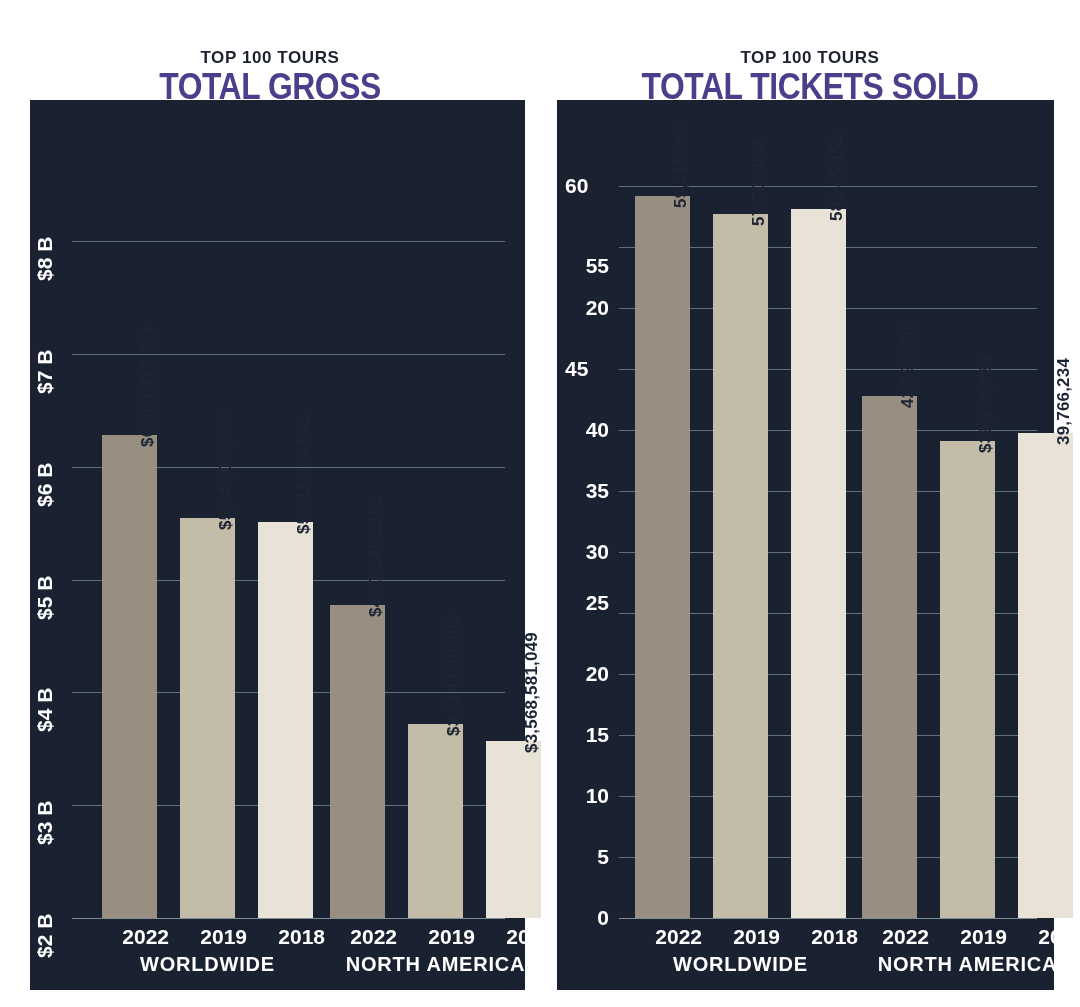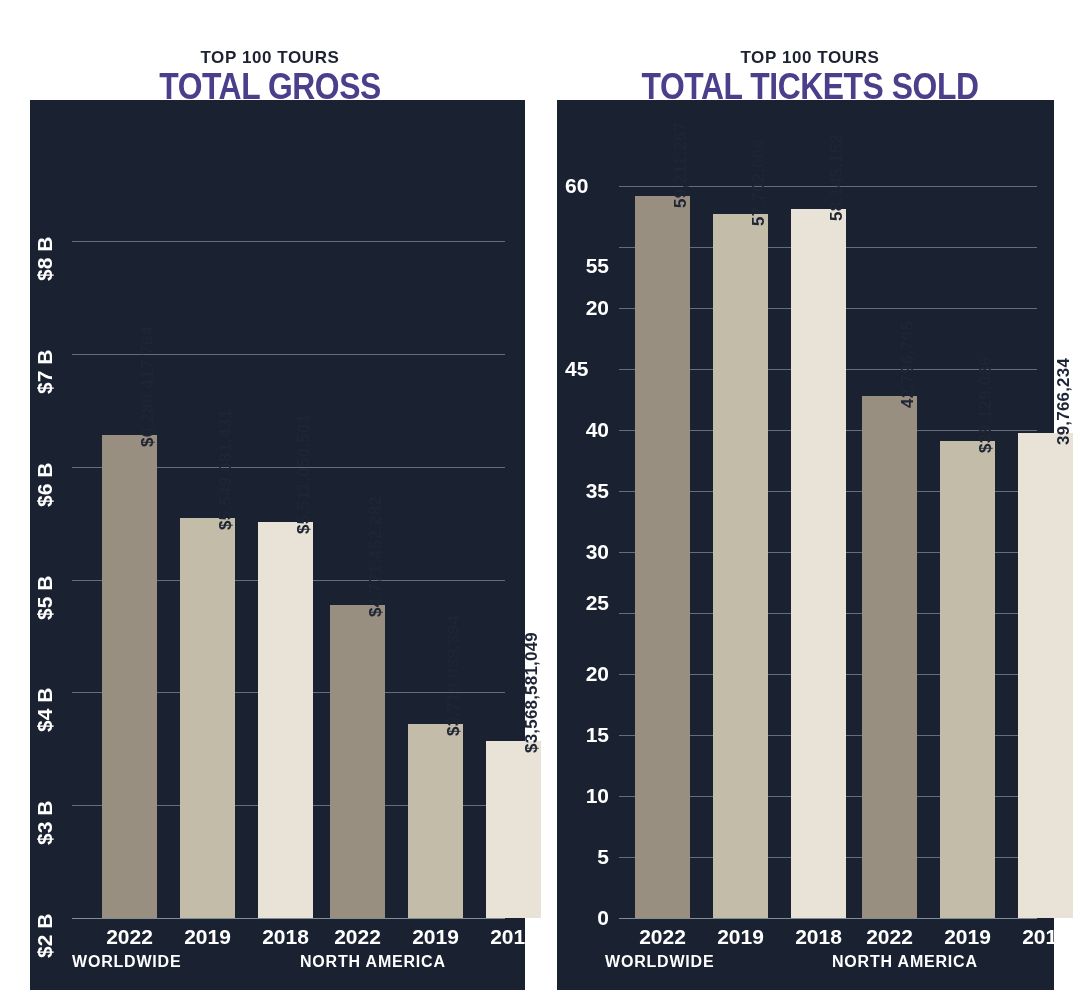--- a/index.html
+++ b/index.html
@@ -115,31 +115,31 @@
     letter-spacing: 0.2px;
   }
 
   
   .xtick {
     position: absolute;
     color: #ffffff;
     font-weight: bold;
     font-size: 21px;
     line-height: 1;
+    text-align: right;
+    white-space: nowrap;
+  }
+  .xgroup {
+    position: absolute;
+    color: #ffffff;
+    font-weight: bold;
+    font-size: 20px;
+    letter-spacing: 0.8px;
+    line-height: 1;
     text-align: center;
-    white-space: nowrap;
-  }
-  .xgroup {
-    position: absolute;
-    color: #ffffff;
-    font-weight: bold;
-    font-size: 16px;
-    letter-spacing: 0.8px;
-    line-height: 1;
-    text-align: left;
     white-space: nowrap;
   }
 </style>
 </head>
 <body>
 
 <div class="page">
 
   <div class="panel" id="panel-gross">
 

